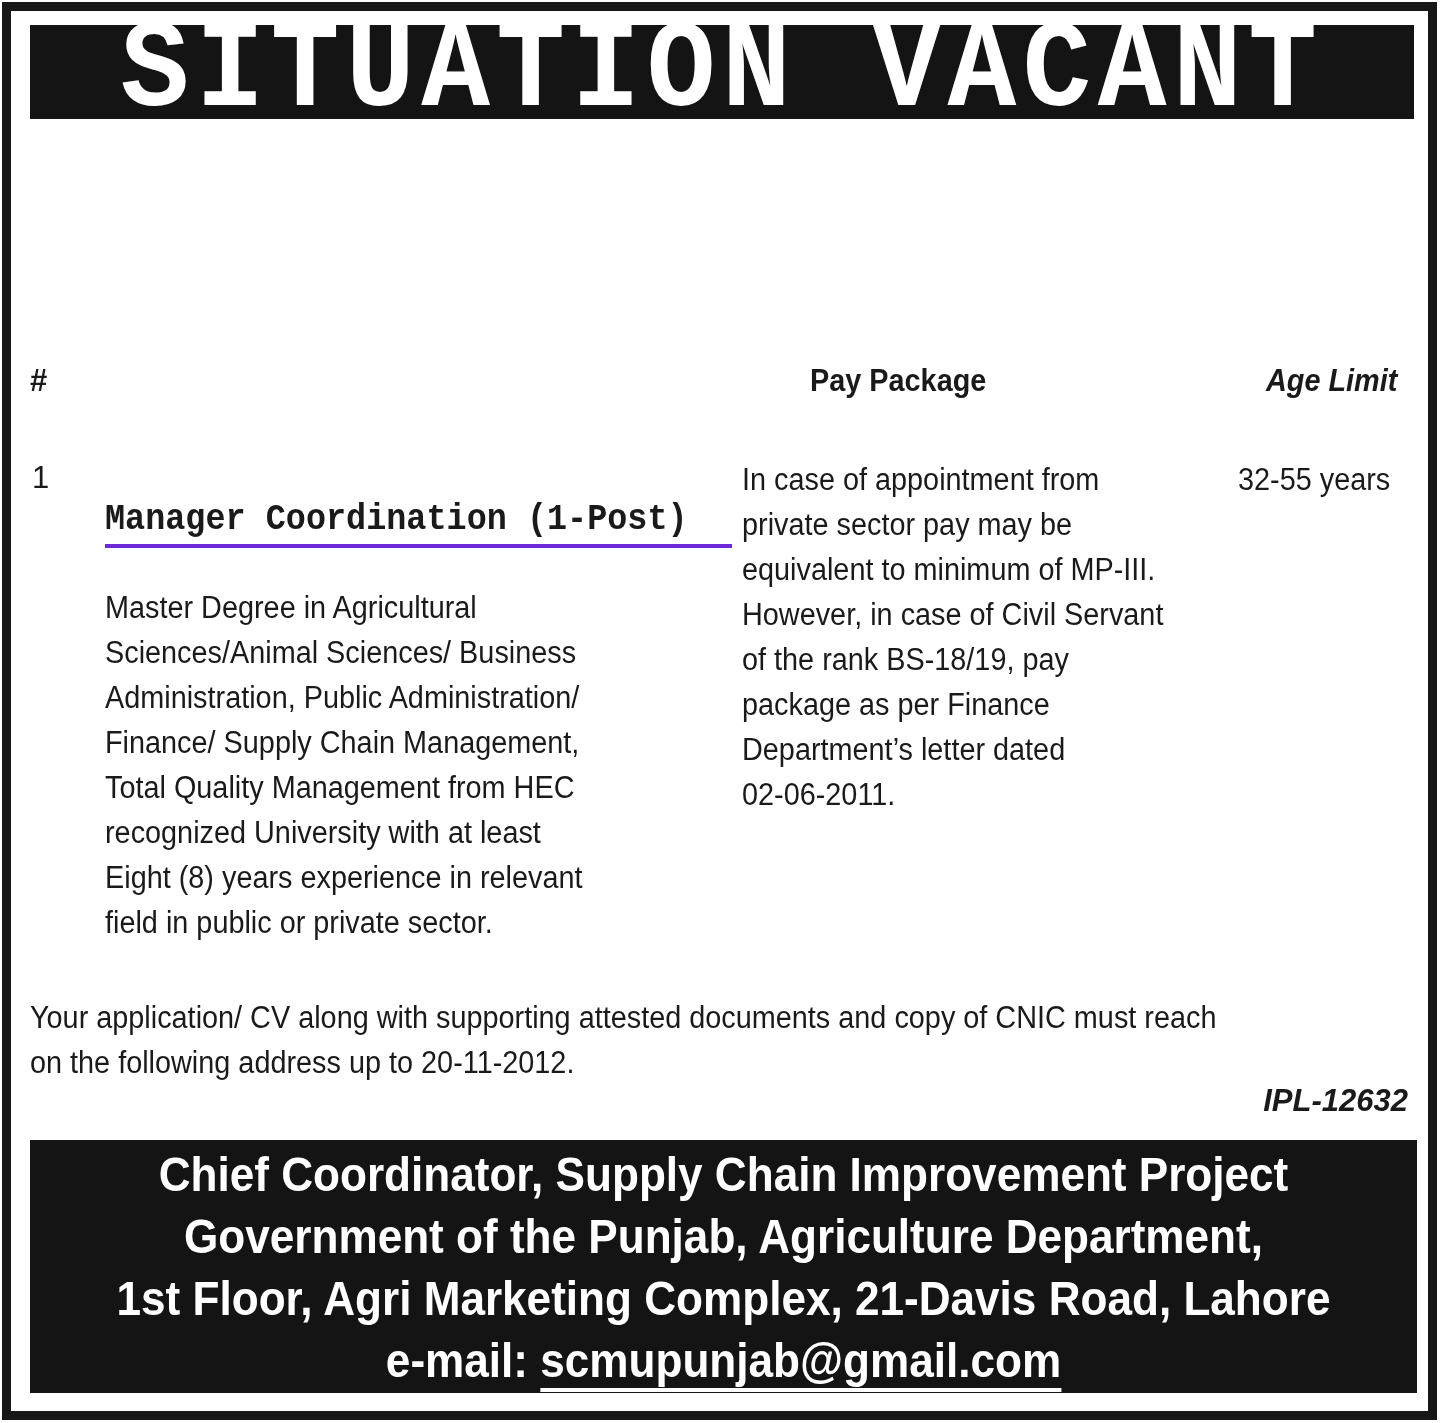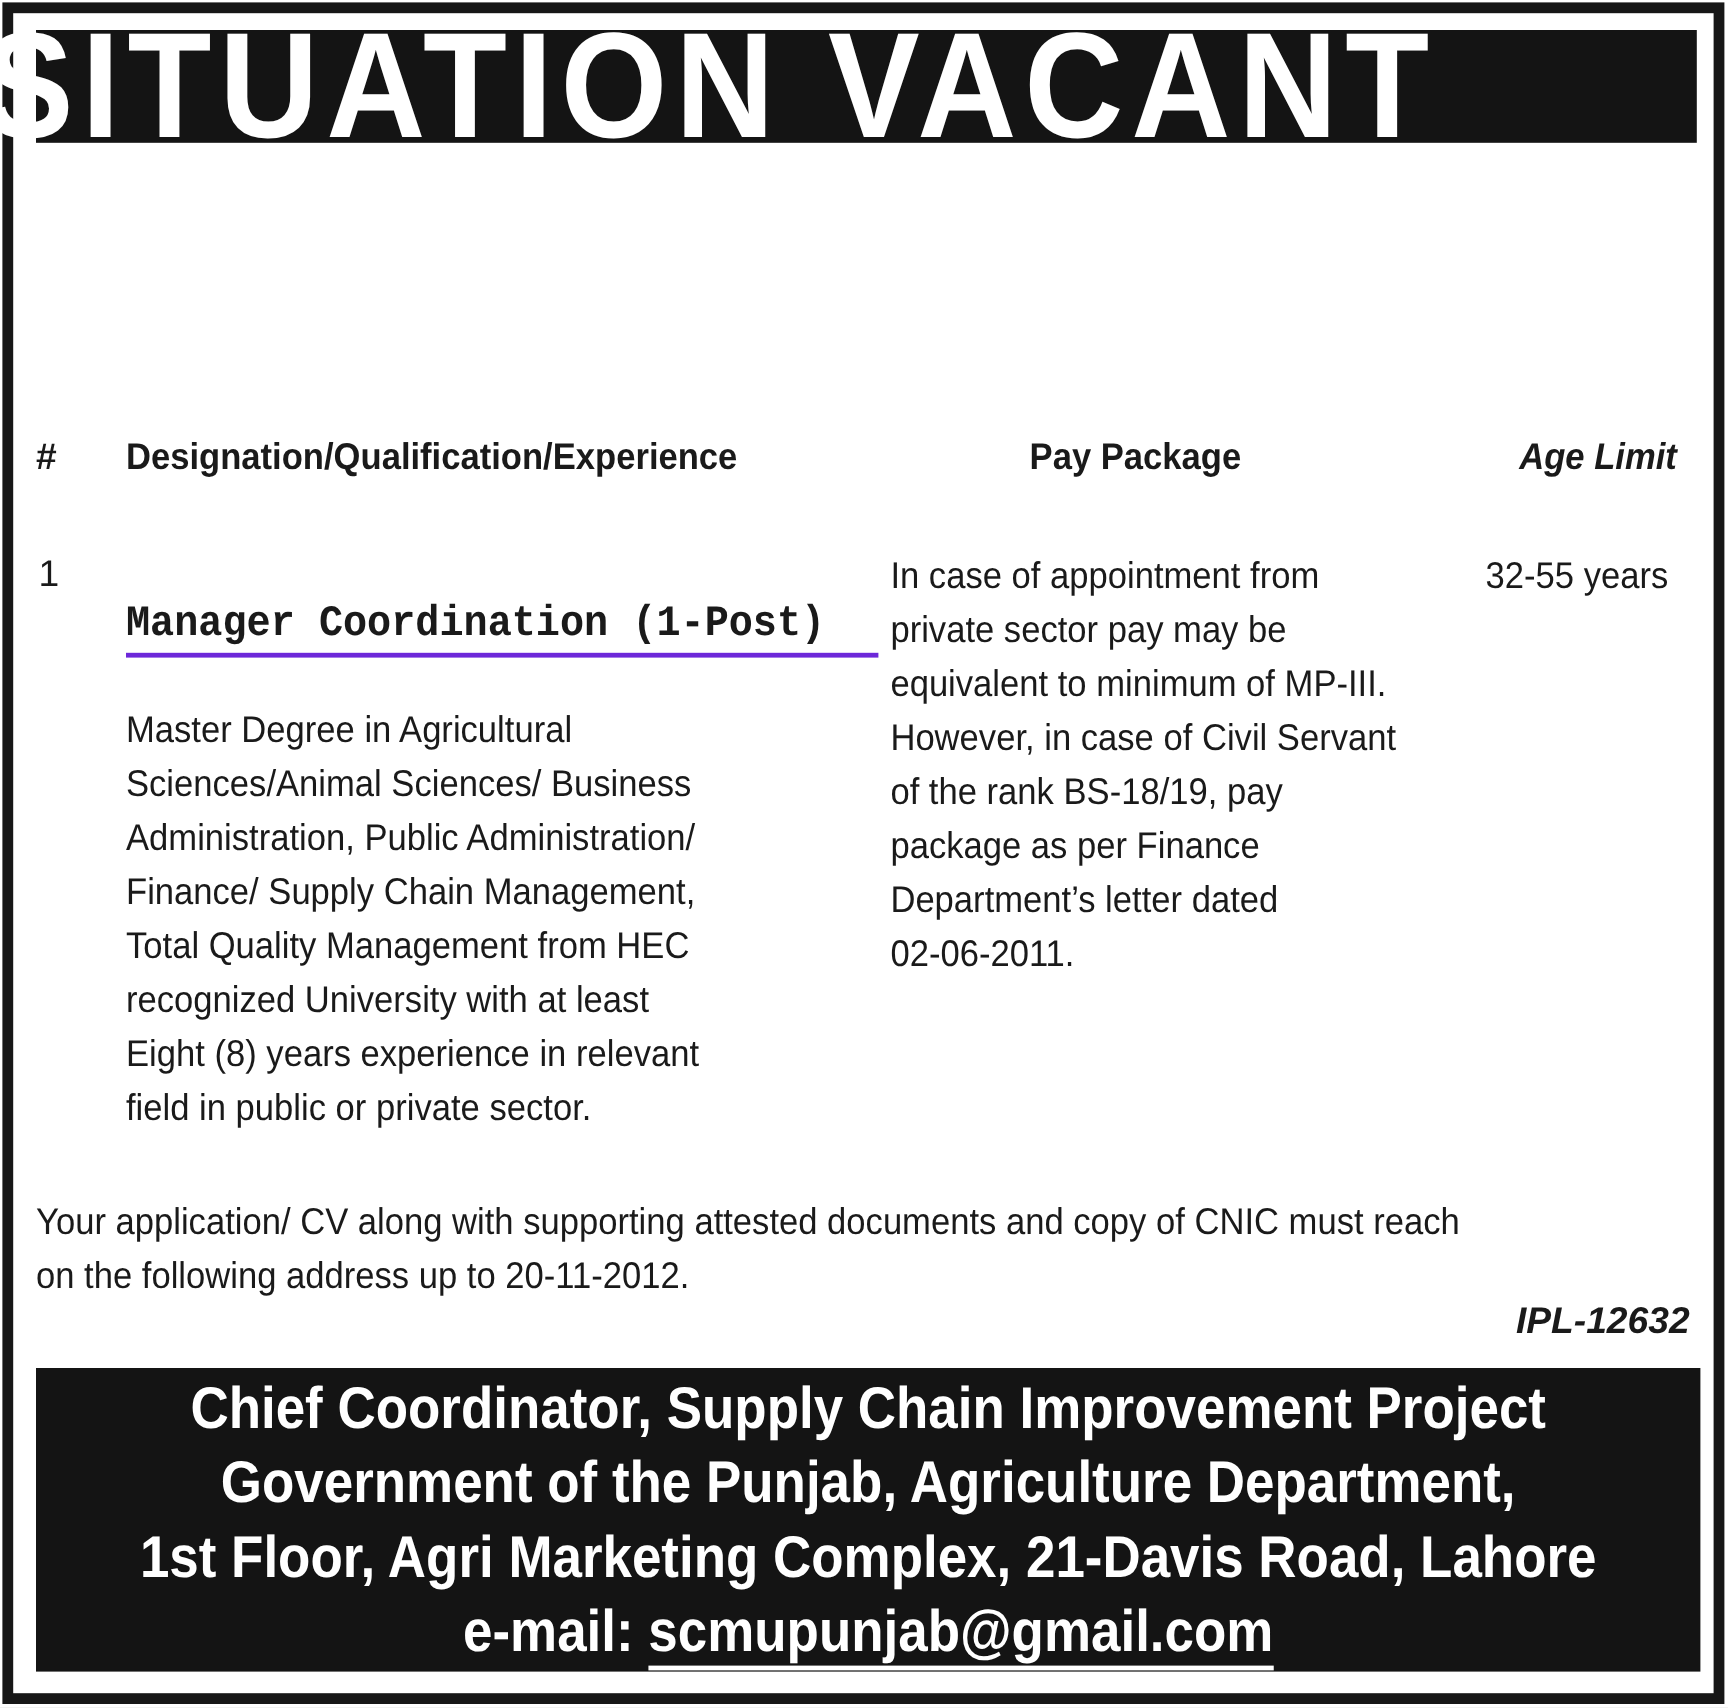--- a/index.html
+++ b/index.html
@@ -13,22 +13,23 @@
   }
   .frame{
     position:absolute;
     left:2px;top:2px;right:3px;bottom:3px;
     border:9px solid #171717;
     pointer-events:none;
   }
   .banner{
     position:absolute;left:30px;top:25px;width:1384px;height:94px;
     background:#141414;
-    display:flex;align-items:center;
+    display:flex;align-items:center;justify-content:center;
     overflow:visible;
+    font-family:Liberation Mono, monospace;
   }
   .banner h1{
     margin:0;
     color:#ffffff;
     font-size:106px;
     font-weight:bold;
     letter-spacing:6px;
     white-space:nowrap;
     transform:scale(1.08,1.18);
     transform-origin:center center;
@@ -40,21 +41,21 @@
   }
   .narrow{
     transform:scaleX(0.93);
     transform-origin:0 0;
     white-space:nowrap;
   }
   .intro{position:absolute;left:30px;top:183px;}
   .thead{position:absolute;top:363px;font-weight:bold;font-size:31px;}
   .th-num{left:30px;}
   .th-designation{left:105px;}
-  .th-pay{left:858px;}
+  .th-pay{left:810px;}
   .th-age{left:1266px;font-style:italic;}
   .row-num{position:absolute;left:32px;top:455px;}
   .post-title{
     position:absolute;left:105px;top:499px;
     font-size:36px;font-weight:bold;
     border-bottom:4px solid #6d28d9;
     padding-bottom:4px;
     font-family:Liberation Mono, monospace;
   }
   .qual{position:absolute;left:105px;top:585px;}
@@ -90,21 +91,20 @@
 
 <div class="page">
   <div class="frame"></div>
 
   <div class="banner">
     <h1>SITUATION VACANT</h1>
   </div>
 
 
   <div class="thead th-num">#</div>
-  <div class="thead th-designation"><span class="narrow" style="display:inline-block">Designation/Qualification/Experience</span></div>
   <div class="thead th-pay"><span class="narrow" style="display:inline-block">Pay Package</span></div>
   <div class="thead th-age"><span class="narrow" style="display:inline-block">Age Limit</span></div>
 
   <div class="row-num body-text">1</div>
 
   <div class="post-title"><span class="narrow" style="display:inline-block">Manager Coordination (1-Post)</span></div>
 
   <div class="qual body-text">
     <div class="narrow">Master Degree in Agricultural</div>
     <div class="narrow">Sciences/Animal Sciences/ Business</div>

